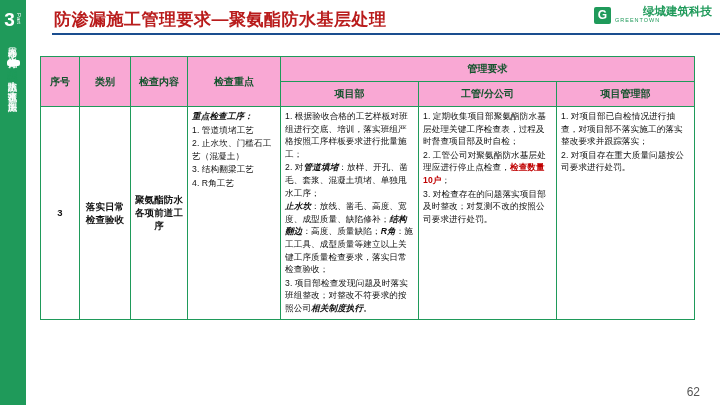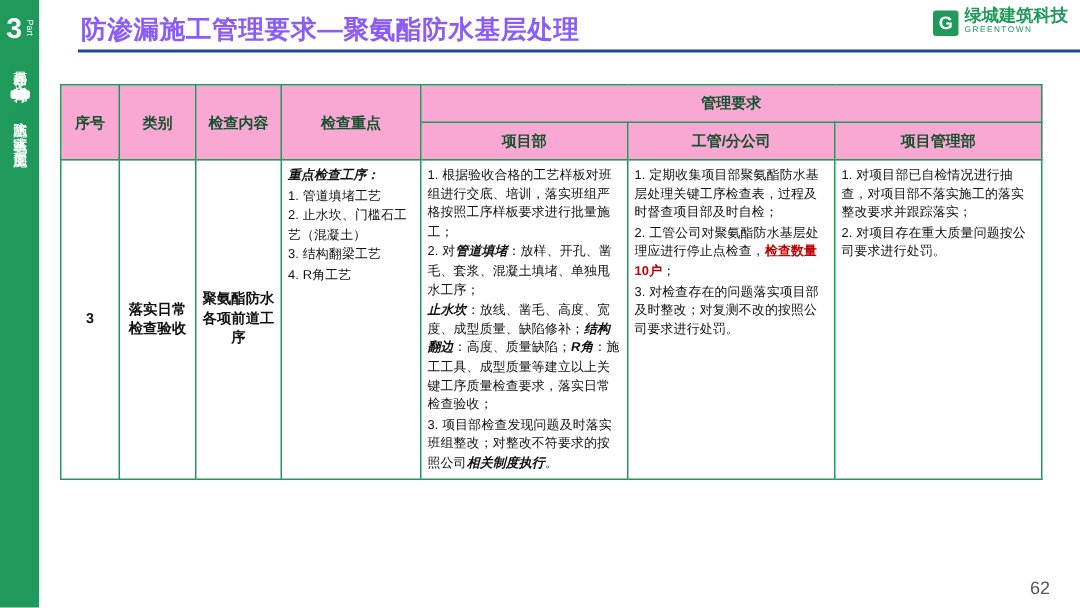--- a/index.html
+++ b/index.html
@@ -41,37 +41,37 @@
   .rail-item.active{
     background:#ffffff;color:#1f9a5a;
     border-radius:2px;padding:2px 1px;font-weight:bold;
   }
   
   .header{
     position:absolute;left:26px;top:0;width:694px;height:36px;
   }
   .title{
     position:absolute;left:28px;top:8px;
-    font-size:17px;font-weight:bold;color:#8b5cf6;
+    font-size:17px;font-weight:bold;color:#b91c1c;
     letter-spacing:0.5px;
     white-space:nowrap;
   }
   .title-rule{
     position:absolute;left:26px;top:33px;width:668px;height:2px;background:#1a4d8f;
   }
   .logo{
     position:absolute;right:8px;top:6px;
     display:flex;align-items:center;gap:4px;
   }
   .logo-mark{
     width:17px;height:17px;background:#1f9a5a;border-radius:2px;
     display:flex;align-items:center;justify-content:center;
     color:#fff;font-size:12px;font-weight:bold;line-height:1;
   }
-  .logo-text-cn{font-size:11.5px;font-weight:bold;color:#1f9a5a;line-height:11px;}
+  .logo-text-cn{font-size:11.5px;font-weight:bold;color:#1f9a5a;line-height:11px;margin-left:28px;}
   .logo-text-en{font-size:5.5px;color:#1f9a5a;letter-spacing:1px;line-height:7px;}
   
   .table-wrap{
     position:absolute;left:40px;top:56px;width:655px;
   }
   table{border-collapse:collapse;width:655px;table-layout:fixed;}
   th,td{
     border:1px solid #1f9a5a;
     vertical-align:top;
     padding:3px 4px;

